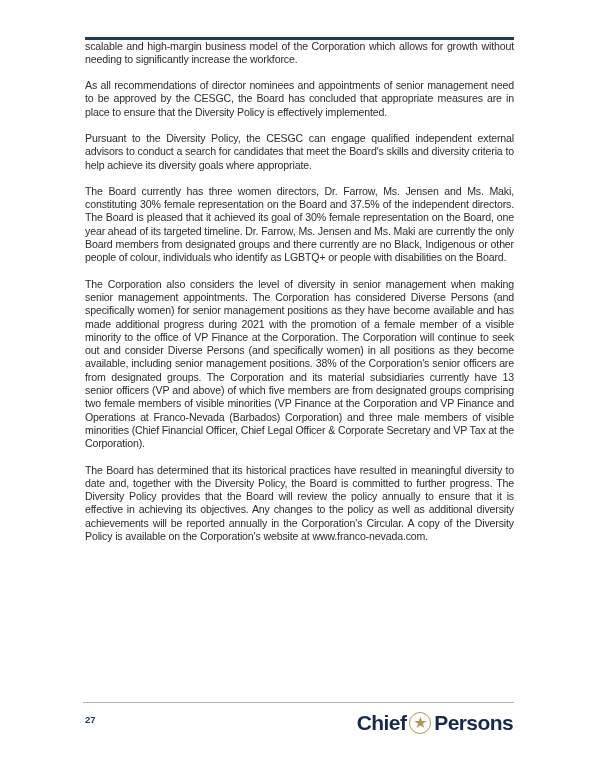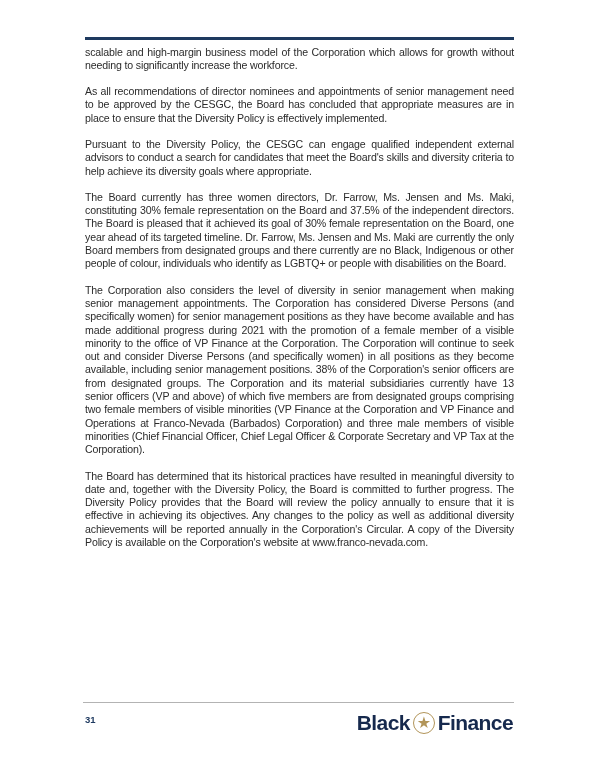--- a/index.html
+++ b/index.html
@@ -24,21 +24,21 @@
     width: 429px;
   }
 
   .header-rule {
     margin-top: 37px;
     height: 2.5px;
     background: #1e3a5f;
   }
 
   .body-text {
-    padding-top: 6px;
+    padding-top: 0;
   }
 
   .body-text p {
     font-size: 10.6px;
     line-height: 13.3px;
     letter-spacing: -0.15px;
     color: #2b2b2b;
     text-align: justify;
     margin-bottom: 13px;
   }
@@ -108,23 +108,23 @@
       <p>As all recommendations of director nominees and appointments of senior management need to be approved by the CESGC, the Board has concluded that appropriate measures are in place to ensure that the Diversity Policy is effectively implemented.</p>
       <p>Pursuant to the Diversity Policy, the CESGC can engage qualified independent external advisors to conduct a search for candidates that meet the Board's skills and diversity criteria to help achieve its diversity goals where appropriate.</p>
       <p>The Board currently has three women directors, Dr. Farrow, Ms. Jensen and Ms. Maki, constituting 30% female representation on the Board and 37.5% of the independent directors. The Board is pleased that it achieved its goal of 30% female representation on the Board, one year ahead of its targeted timeline. Dr. Farrow, Ms. Jensen and Ms. Maki are currently the only Board members from designated groups and there currently are no Black, Indigenous or other people of colour, individuals who identify as LGBTQ+ or people with disabilities on the Board.</p>
       <p>The Corporation also considers the level of diversity in senior management when making senior management appointments. The Corporation has considered Diverse Persons (and specifically women) for senior management positions as they have become available and has made additional progress during 2021 with the promotion of a female member of a visible minority to the office of VP Finance at the Corporation. The Corporation will continue to seek out and consider Diverse Persons (and specifically women) in all positions as they become available, including senior management positions. 38% of the Corporation's senior officers are from designated groups. The Corporation and its material subsidiaries currently have 13 senior officers (VP and above) of which five members are from designated groups comprising two female members of visible minorities (VP Finance at the Corporation and VP Finance and Operations at Franco-Nevada (Barbados) Corporation) and three male members of visible minorities (Chief Financial Officer, Chief Legal Officer &amp; Corporate Secretary and VP Tax at the Corporation).</p>
       <p>The Board has determined that its historical practices have resulted in meaningful diversity to date and, together with the Diversity Policy, the Board is committed to further progress. The Diversity Policy provides that the Board will review the policy annually to ensure that it is effective in achieving its objectives. Any changes to the policy as well as additional diversity achievements will be reported annually in the Corporation's Circular. A copy of the Diversity Policy is available on the Corporation's website at www.franco-nevada.com.</p>
     </div>
   </div>
 
   <div class="footer-rule"></div>
 
-  <div class="page-number">31</div>
+  <div class="page-number">27</div>
 
   <div class="logo">
-    <span class="logo-word">Black</span>
+    <span class="logo-word">Chief</span>
     <span class="logo-star-circle">
       <span class="logo-star-glyph">★</span>
     </span>
-    <span class="logo-word">Finance</span>
+    <span class="logo-word">Persons</span>
   </div>
 
 </div>
 
 </body></html>

